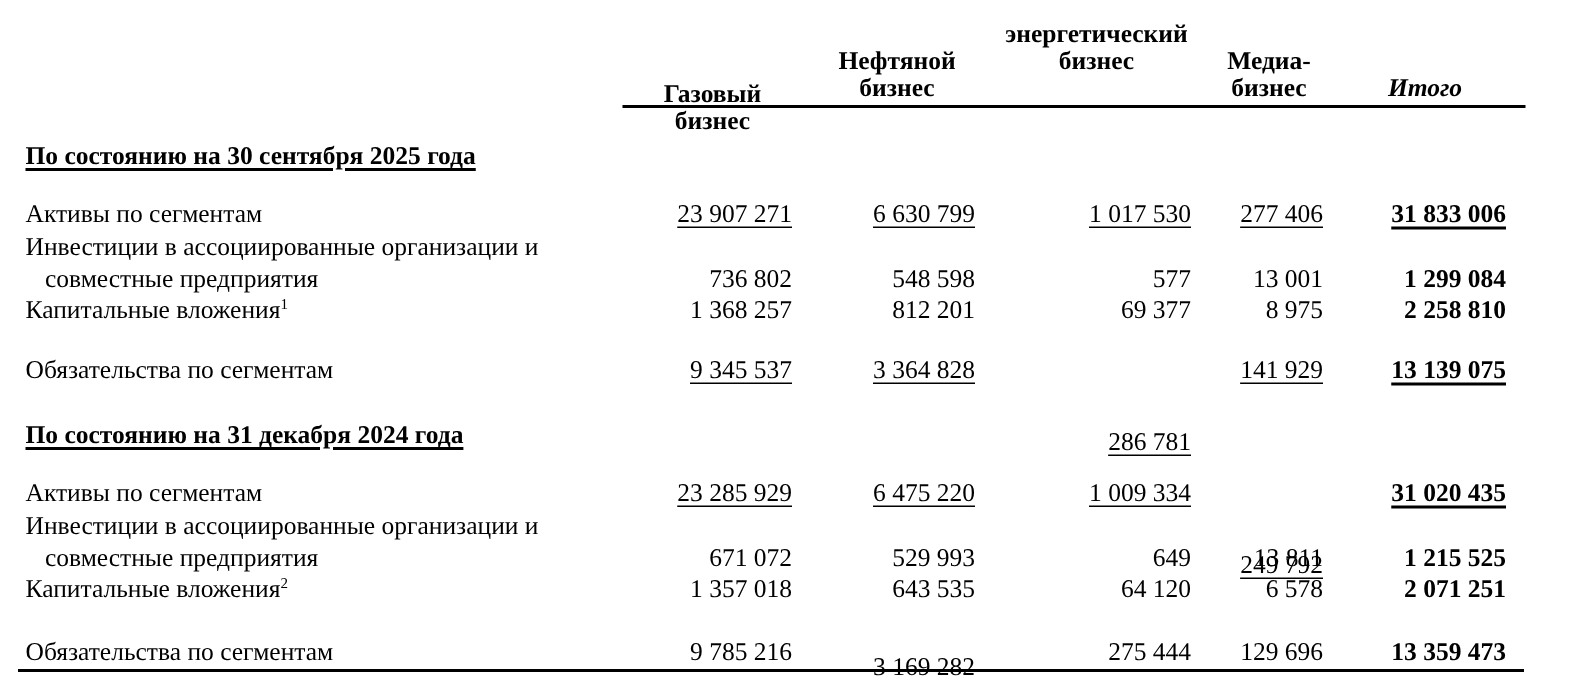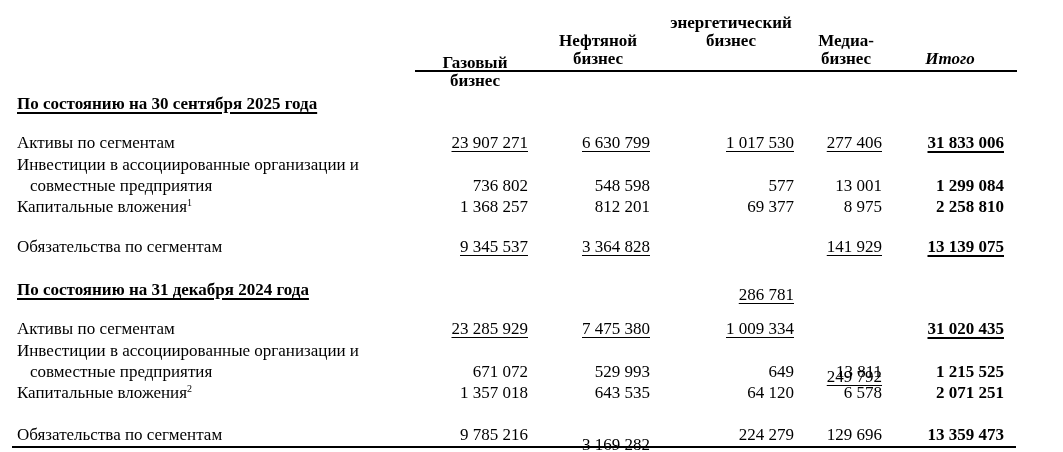--- a/index.html
+++ b/index.html
@@ -71,21 +71,21 @@
   <div class="abs num u" style="left:420px; top:238px; width:108px;">9 345 537</div>
   <div class="abs num u" style="left:548px; top:238px; width:102px;">3 364 828</div>
   <div class="abs num u" style="left:690px; top:238px; width:104px;margin-top:48px;">286 781</div>
   <div class="abs num u" style="left:810px; top:238px; width:72px;">141 929</div>
   <div class="abs num bold ub" style="left:900px; top:238px; width:104px;">13 139 075</div>
 
   <div class="abs section" style="left:17px; top:281px;">По состоянию на 31 декабря 2024 года</div>
 
   <div class="abs" style="left:17px; top:320px;">Активы по сегментам</div>
   <div class="abs num u" style="left:420px; top:320px; width:108px;">23 285 929</div>
-  <div class="abs num u" style="left:548px; top:320px; width:102px;">7 475 380</div>
+  <div class="abs num u" style="left:548px; top:320px; width:102px;">6 475 220</div>
   <div class="abs num u" style="left:690px; top:320px; width:104px;">1 009 334</div>
   <div class="abs num u" style="left:810px; top:320px; width:72px;margin-top:48px;">249 792</div>
   <div class="abs num bold ub" style="left:900px; top:320px; width:104px;">31 020 435</div>
 
   <div class="abs" style="left:17px; top:342px;">Инвестиции в ассоциированные организации и</div>
   <div class="abs" style="left:30px; top:363px;">совместные предприятия</div>
   <div class="abs num" style="left:420px; top:363px; width:108px;">671 072</div>
   <div class="abs num" style="left:548px; top:363px; width:102px;">529 993</div>
   <div class="abs num" style="left:690px; top:363px; width:104px;">649</div>
   <div class="abs num" style="left:810px; top:363px; width:72px;">13 811</div>
@@ -94,18 +94,18 @@
   <div class="abs" style="left:17px; top:384px;"><span>Капитальные вложения</span><sup>2</sup></div>
   <div class="abs num" style="left:420px; top:384px; width:108px;">1 357 018</div>
   <div class="abs num" style="left:548px; top:384px; width:102px;">643 535</div>
   <div class="abs num" style="left:690px; top:384px; width:104px;">64 120</div>
   <div class="abs num" style="left:810px; top:384px; width:72px;">6 578</div>
   <div class="abs num bold" style="left:900px; top:384px; width:104px;">2 071 251</div>
 
   <div class="abs" style="left:17px; top:426px;">Обязательства по сегментам</div>
   <div class="abs num" style="left:420px; top:426px; width:108px;">9 785 216</div>
   <div class="abs num" style="left:548px; top:426px; width:102px;margin-top:10px;">3 169 282</div>
-  <div class="abs num" style="left:690px; top:426px; width:104px;">224 279</div>
+  <div class="abs num" style="left:690px; top:426px; width:104px;">275 444</div>
   <div class="abs num" style="left:810px; top:426px; width:72px;">129 696</div>
   <div class="abs num bold" style="left:900px; top:426px; width:104px;">13 359 473</div>
 
   <div class="hline" style="left:12px; top:446px; width:1004px;"></div>
 </div>
 
 </body></html>

